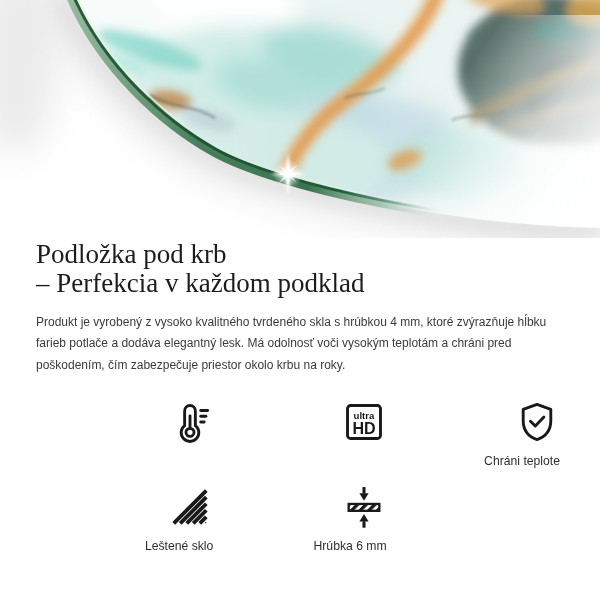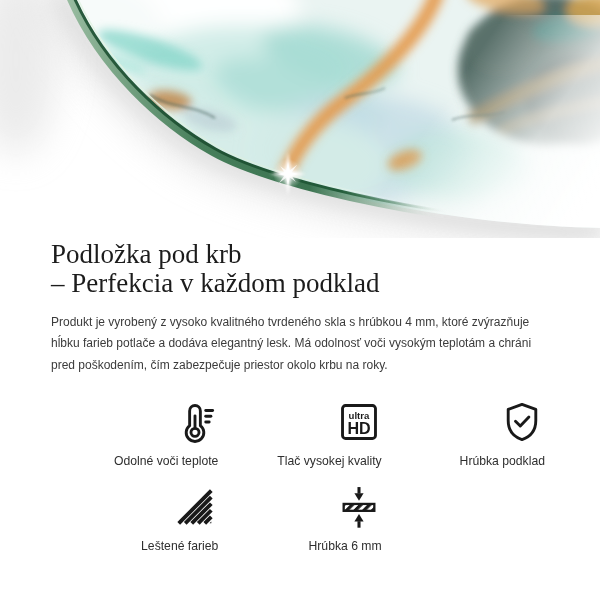--- a/index.html
+++ b/index.html
@@ -4,21 +4,21 @@
 <style>
   html,body{margin:0;padding:0;}
   body{
     width:600px;height:600px;background:#ffffff;overflow:hidden;
     font-family:"Liberation Sans", sans-serif;
     -webkit-font-smoothing:antialiased;
   }
   .page{width:600px;height:600px;position:relative;background:#fff;}
   .hero{height:238px;position:relative;overflow:hidden;}
   .hero svg{display:block;}
-  .content{padding:0 51px;}
+  .content{padding:0 36px;}
   h1{
     margin:2px 0 0;
     font-family:"Liberation Serif","DejaVu Serif",serif;
     font-weight:400;
     font-size:27px;
     line-height:1.07;
     color:#1c1c1c;
   }
   h1 .line{display:block;}
   .desc{
@@ -177,59 +177,57 @@
             <g class="ic" stroke-linecap="round" stroke-linejoin="round">
               <path d="M9.2,6.2 a2.8,2.8 0 0 1 5.6,0 V13.9 a4.6,4.6 0 1 1 -5.6,0 Z"></path>
               <circle cx="12" cy="17.4" r="2.1"></circle>
               <path d="M12,8.8 V15.3"></path>
               <path d="M17.6,6 h3.6"></path>
               <path d="M17.6,9 h2.7"></path>
               <path d="M17.6,12 h1.8"></path>
             </g>
           </svg>
         </div>
-        <div class="label">Odolné voči teplote</div>
       </div>
 
       <div class="feature">
         <div class="icon">
           <svg viewBox="0 0 24 24">
             <rect x="3.4" y="3.4" width="17.2" height="17.2" rx="1.6" class="ic" stroke-width="1.8"></rect>
             <text x="12" y="10.2" text-anchor="middle" font-family="Liberation Sans, sans-serif" font-size="5" font-weight="700" fill="#191919">ultra</text>
             <text x="12" y="18" text-anchor="middle" font-family="Liberation Sans, sans-serif" font-size="8.4" font-weight="700" fill="#191919">HD</text>
           </svg>
         </div>
-        <div class="label">Tlač vysokej kvality</div>
       </div>
 
       <div class="feature">
         <div class="icon">
           <svg viewBox="0 0 24 24">
             <path d="M12,2.8 L19.2,5.4 V11.2 C19.2,16.4 16.3,19.7 12,21.2 C7.7,19.7 4.8,16.4 4.8,11.2 V5.4 Z" class="ic" stroke-linejoin="round"></path>
             <path d="M8.6,11.6 L11.1,14.1 L15.6,9.4" class="ic" stroke-width="1.7" stroke-linecap="round" stroke-linejoin="round"></path>
           </svg>
         </div>
-        <div class="label">Hrúbka podklad</div>
+        <div class="label">Chráni teplote</div>
       </div>
 
 
       <div class="feature">
         <div class="icon">
           <svg viewBox="0 0 24 24">
             <g stroke="#191919" stroke-width="2" fill="none">
               <path d="M3.5,20.5 L20.5,3.5"></path>
               <path d="M6.9,20.5 L20.5,6.9"></path>
               <path d="M10.3,20.5 L20.5,10.3"></path>
               <path d="M13.7,20.5 L20.5,13.7"></path>
               <path d="M17.1,20.5 L20.5,17.1"></path>
             </g>
             <path d="M19.6,20.5 L20.5,19.6 L20.5,20.5 Z" fill="#191919"></path>
           </svg>
         </div>
-        <div class="label">Leštené farieb</div>
+        <div class="label">Leštené sklo</div>
       </div>
 
       <div class="feature">
         <div class="icon">
           <svg viewBox="0 0 24 24">
             <defs>
               <pattern id="hatch" width="3.2" height="3.2" patternUnits="userSpaceOnUse" patternTransform="rotate(45)">
                 <rect width="1.7" height="3.2" fill="#191919"></rect>
               </pattern>
             </defs>

